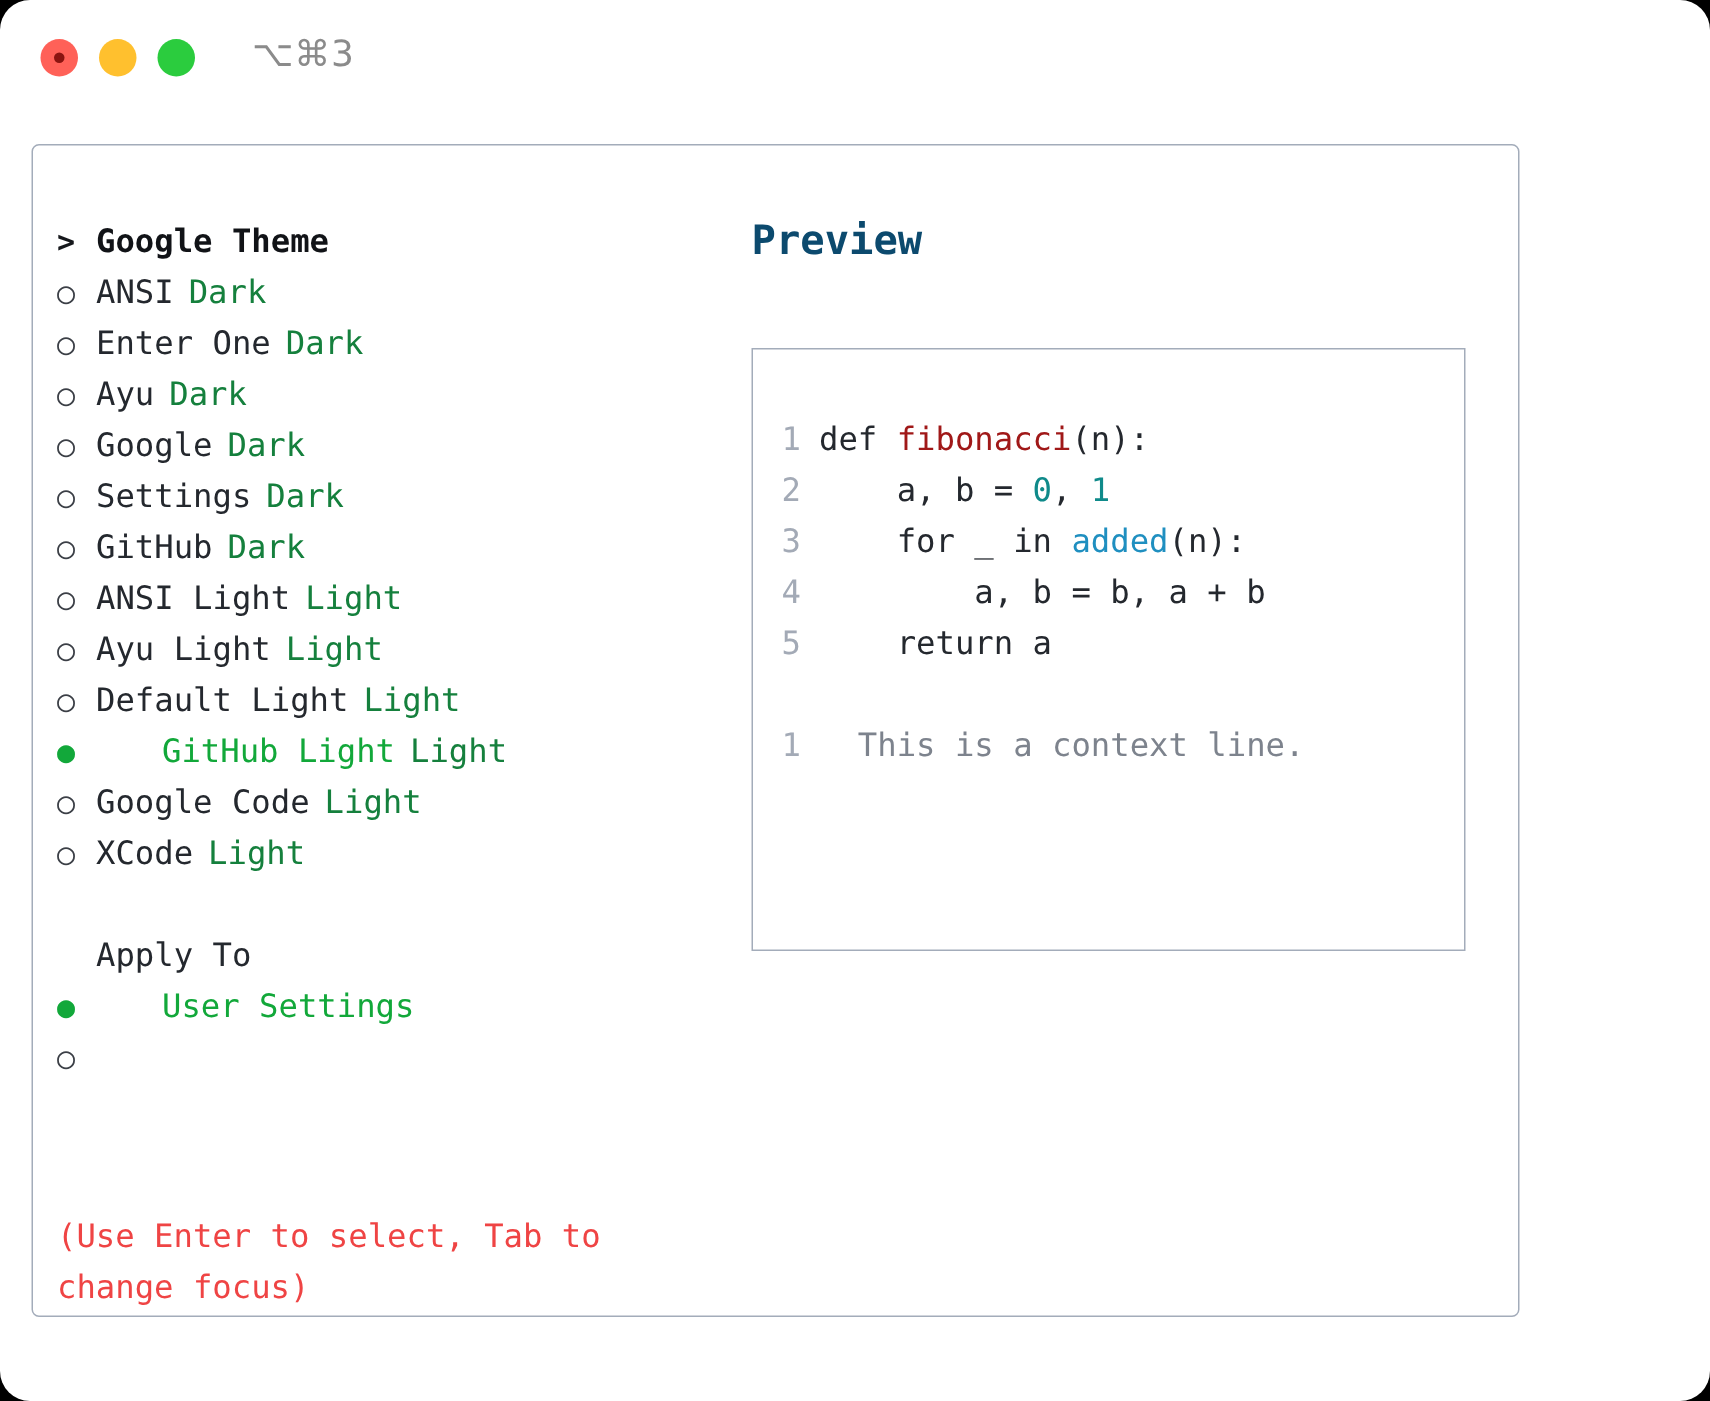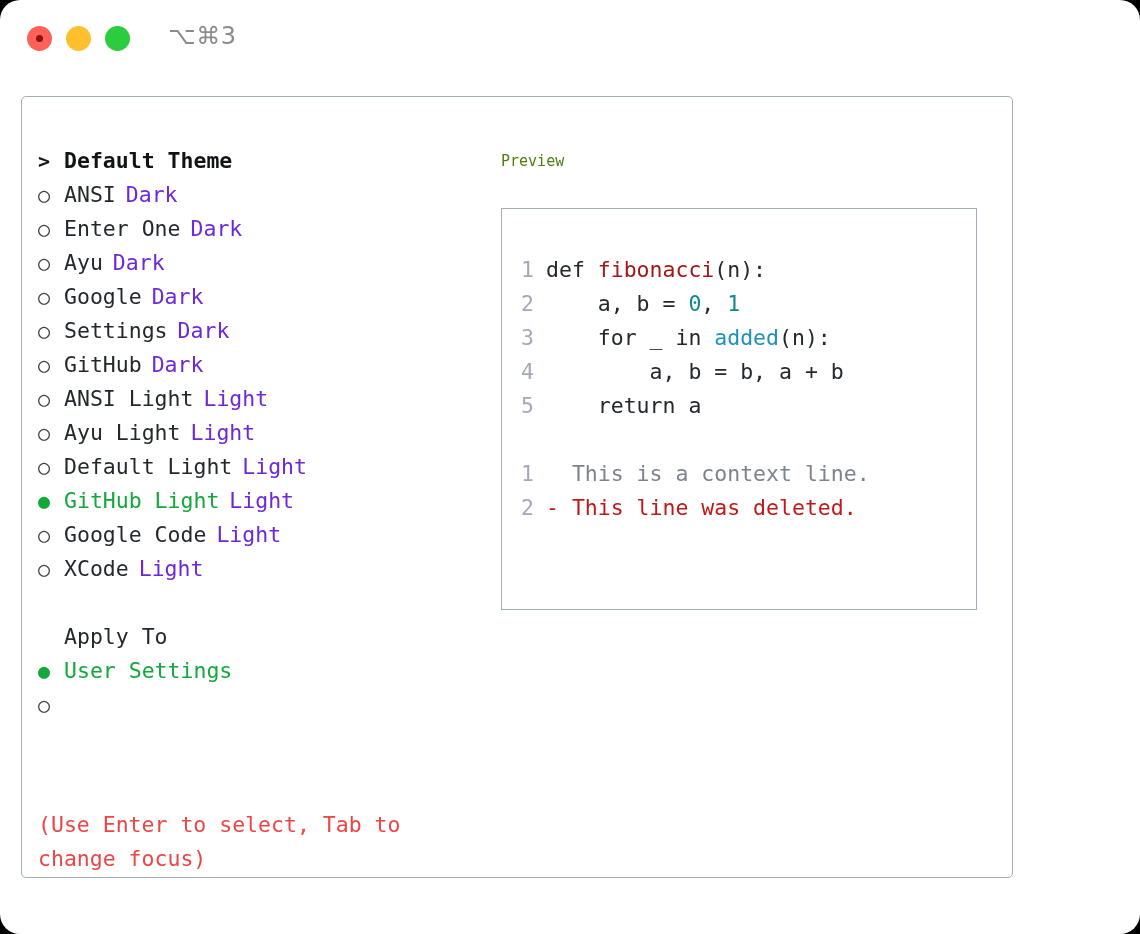--- a/index.html
+++ b/index.html
@@ -91,24 +91,24 @@
   .marker {
     display: inline-block;
     width: 26px;
     flex: 0 0 26px;
     color: #3b3f46;
     font-size: 20px;
   }
   .marker.sel { color: #12a83a; }
   .marker.prompt { color: #16181c; font-weight: bold; }
   .label { color: #24282e; }
-  .label.sel { color: #12a83a; }
+  .label.sel { color: #12a83a; margin-left: 44px; }
   .label.heading { font-weight: bold; color: #111317; }
   .variant {
-    color: #6d28d9;
+    color: #15803d;
     padding-left: 10px;
   }
 
   #section-gap { height: 34px; }
 
   #hint {
     position: absolute;
     left: 16px;
     top: 711px;
     width: 420px;
@@ -118,27 +118,27 @@
   }
 
   
   #right-col {
     position: absolute;
     left: 479px;
     top: 47px;
     width: 490px;
   }
   #preview-title {
-    font-size: 15px;
-    font-weight: normal;
-    color: #4d7c0f;
+    font-size: 27px;
+    font-weight: bold;
+    color: #0c4a6e;
     line-height: 34px;
   }
   #preview-box {
-    margin-top: 30px;
+    margin-top: 54px;
     width: 476px;
     height: 402px;
     border: 1.6px solid #a3acba;
     box-sizing: border-box;
     position: relative;
   }
   #code {
     position: absolute;
     left: 18px;
     top: 44px;
@@ -176,21 +176,21 @@
     <div class="traffic" id="tl-max"></div>
     <div id="shortcut">⌥⌘3</div>
   </div>
 
   <div id="panel">
 
     <div id="left-col">
 
       <div class="row">
         <span class="marker prompt">&gt;</span>
-        <span class="label heading">Default Theme</span>
+        <span class="label heading">Google Theme</span>
       </div>
 
       <div id="theme-list">
           <div class="row"><span class="marker">○</span><span class="label">ANSI</span><span class="variant">Dark</span></div>
           <div class="row"><span class="marker">○</span><span class="label">Enter One</span><span class="variant">Dark</span></div>
           <div class="row"><span class="marker">○</span><span class="label">Ayu</span><span class="variant">Dark</span></div>
           <div class="row"><span class="marker">○</span><span class="label">Google</span><span class="variant">Dark</span></div>
           <div class="row"><span class="marker">○</span><span class="label">Settings</span><span class="variant">Dark</span></div>
           <div class="row"><span class="marker">○</span><span class="label">GitHub</span><span class="variant">Dark</span></div>
           <div class="row"><span class="marker">○</span><span class="label">ANSI Light</span><span class="variant">Light</span></div>
@@ -221,19 +221,18 @@
 
       <div id="preview-box">
         <div id="code">
             <div class="cline"><span class="lnum">1</span><span class="tok-plain">def </span><span class="tok-fn">fibonacci</span><span class="tok-plain">(n):</span></div>
             <div class="cline"><span class="lnum">2</span><span class="tok-plain">    a, b = </span><span class="tok-num">0</span><span class="tok-plain">, </span><span class="tok-num">1</span></div>
             <div class="cline"><span class="lnum">3</span><span class="tok-plain">    for _ in </span><span class="tok-call">added</span><span class="tok-plain">(n):</span></div>
             <div class="cline"><span class="lnum">4</span><span class="tok-plain">        a, b = b, a + b</span></div>
             <div class="cline"><span class="lnum">5</span><span class="tok-plain">    return a</span></div>
             <div class="blankline"></div>
             <div class="cline"><span class="lnum">1</span><span class="tok-ctx">  </span><span class="tok-ctx">This is a context line.</span></div>
-            <div class="cline"><span class="lnum">2</span><span class="tok-del">- </span><span class="tok-del">This line was deleted.</span></div>
           </div>
       </div>
     </div>
 
   </div>
 </div>
 
 </body></html>

